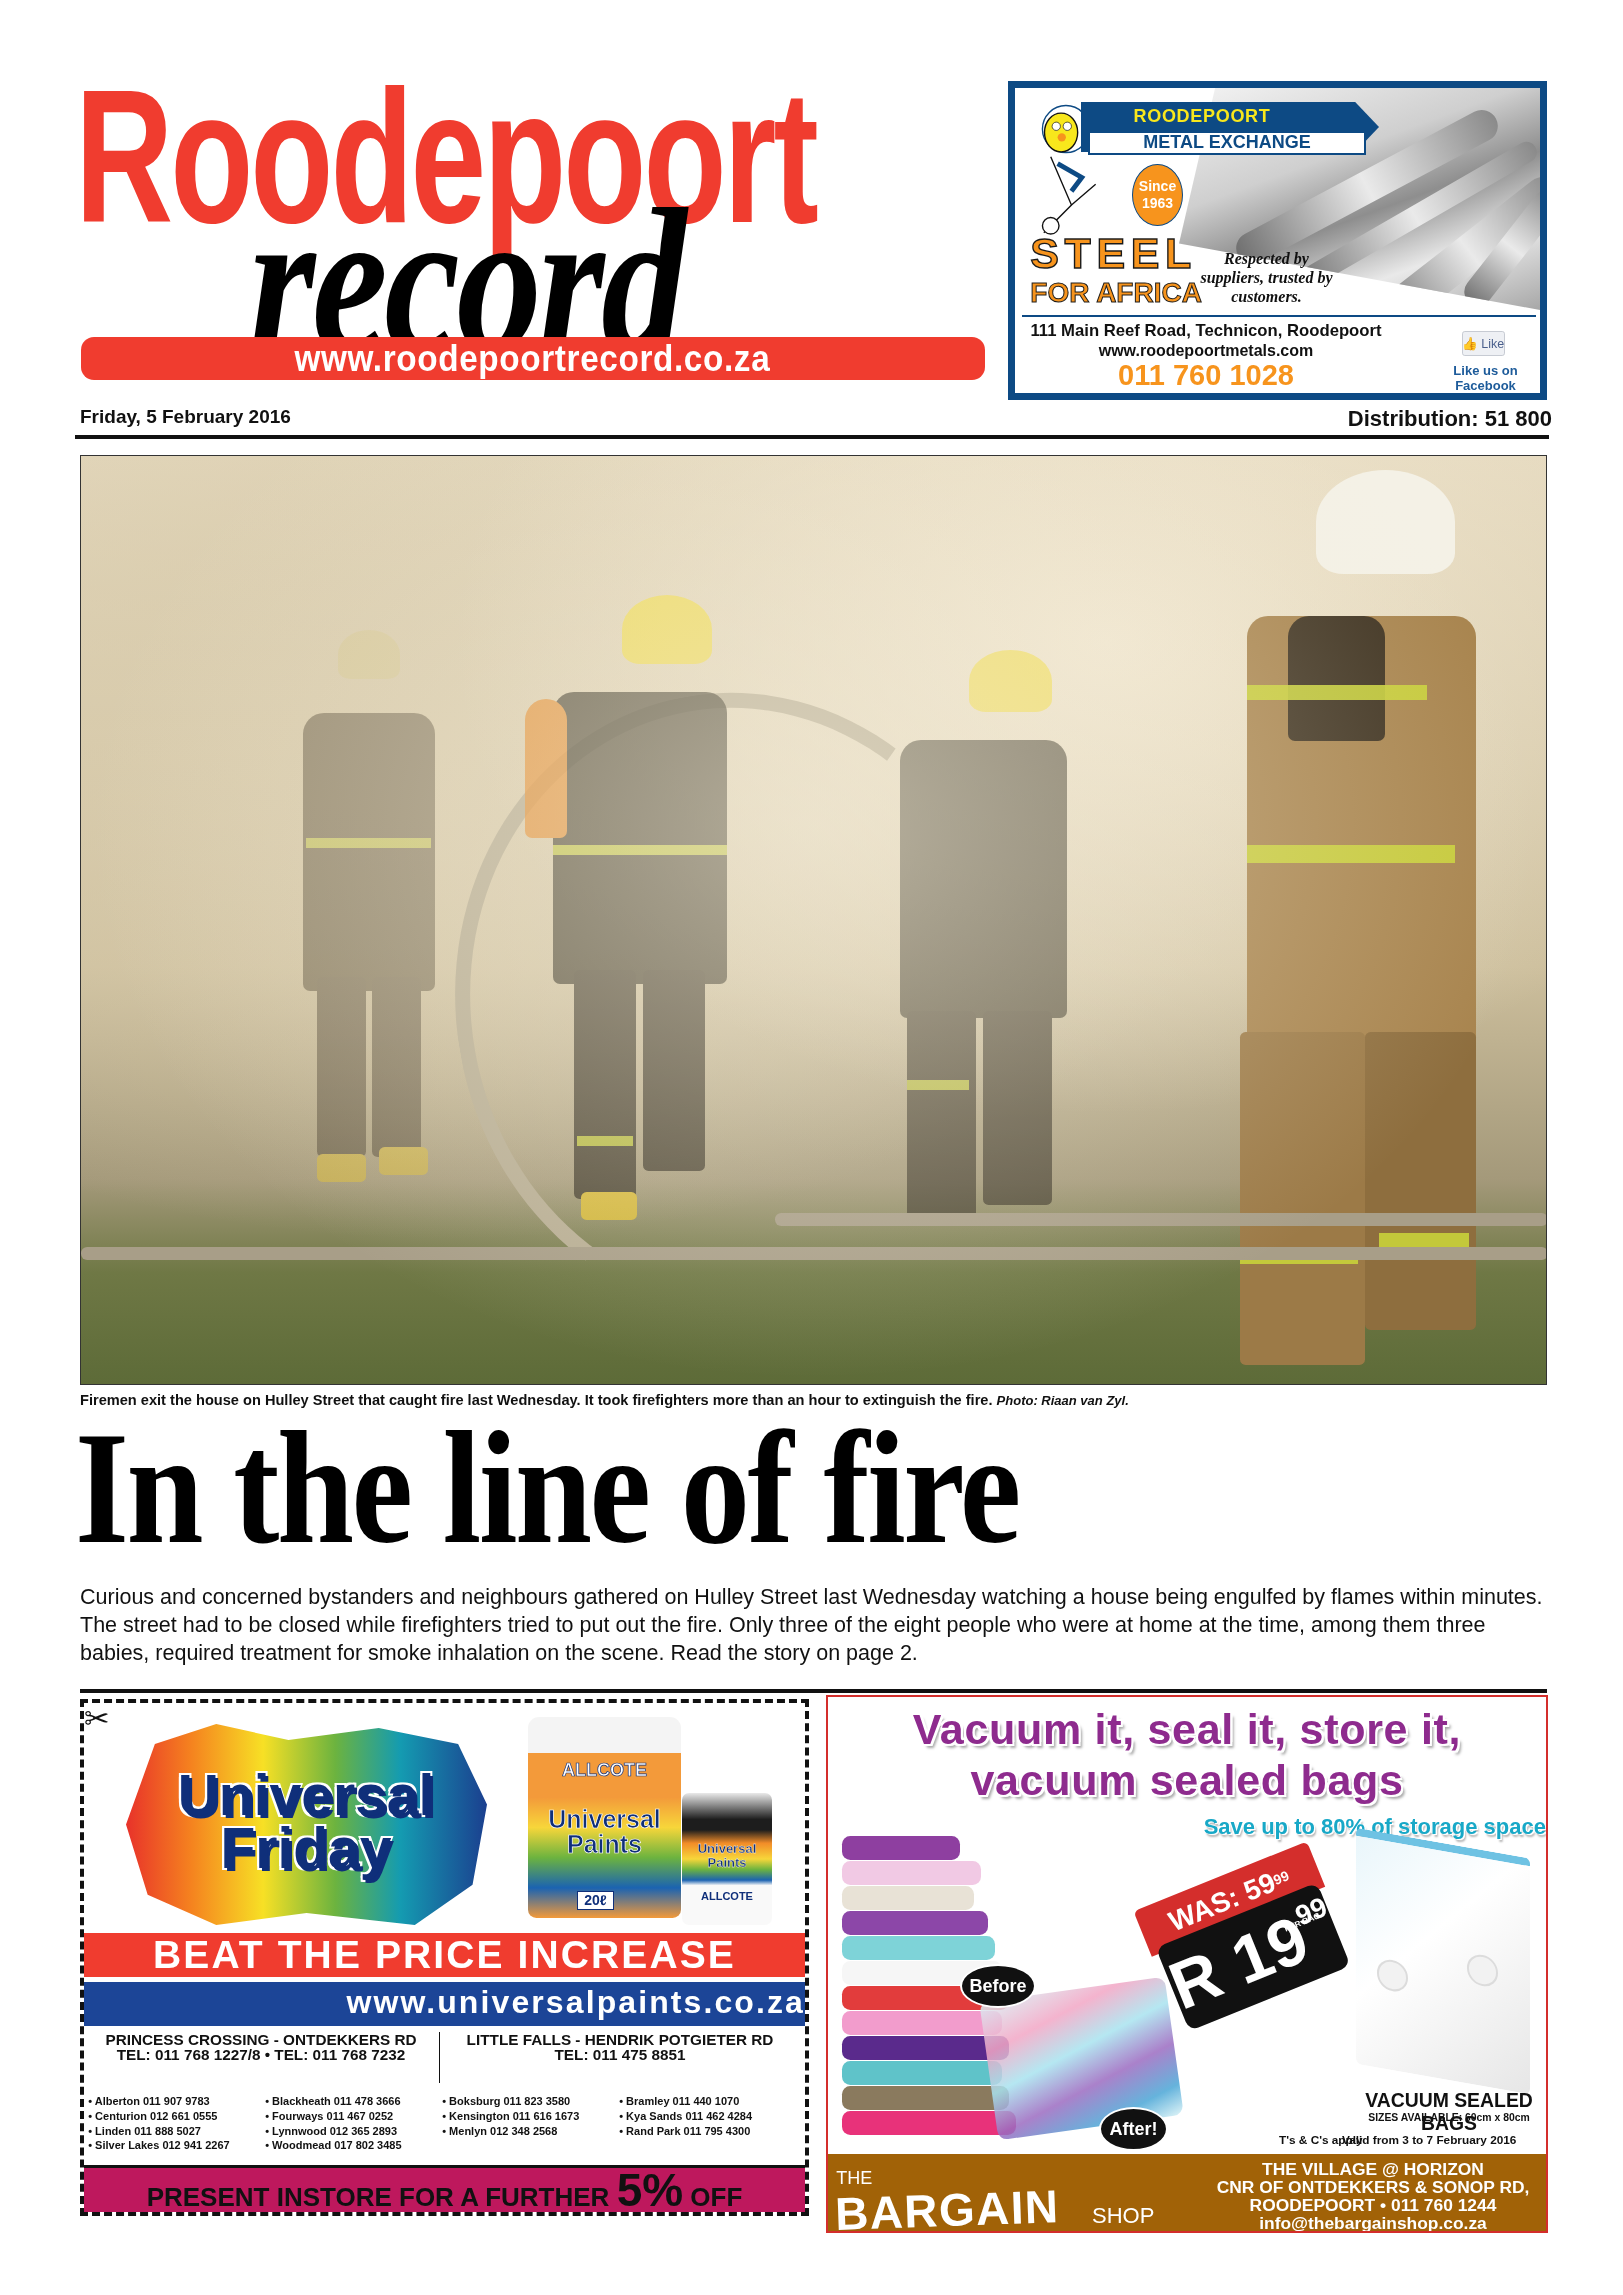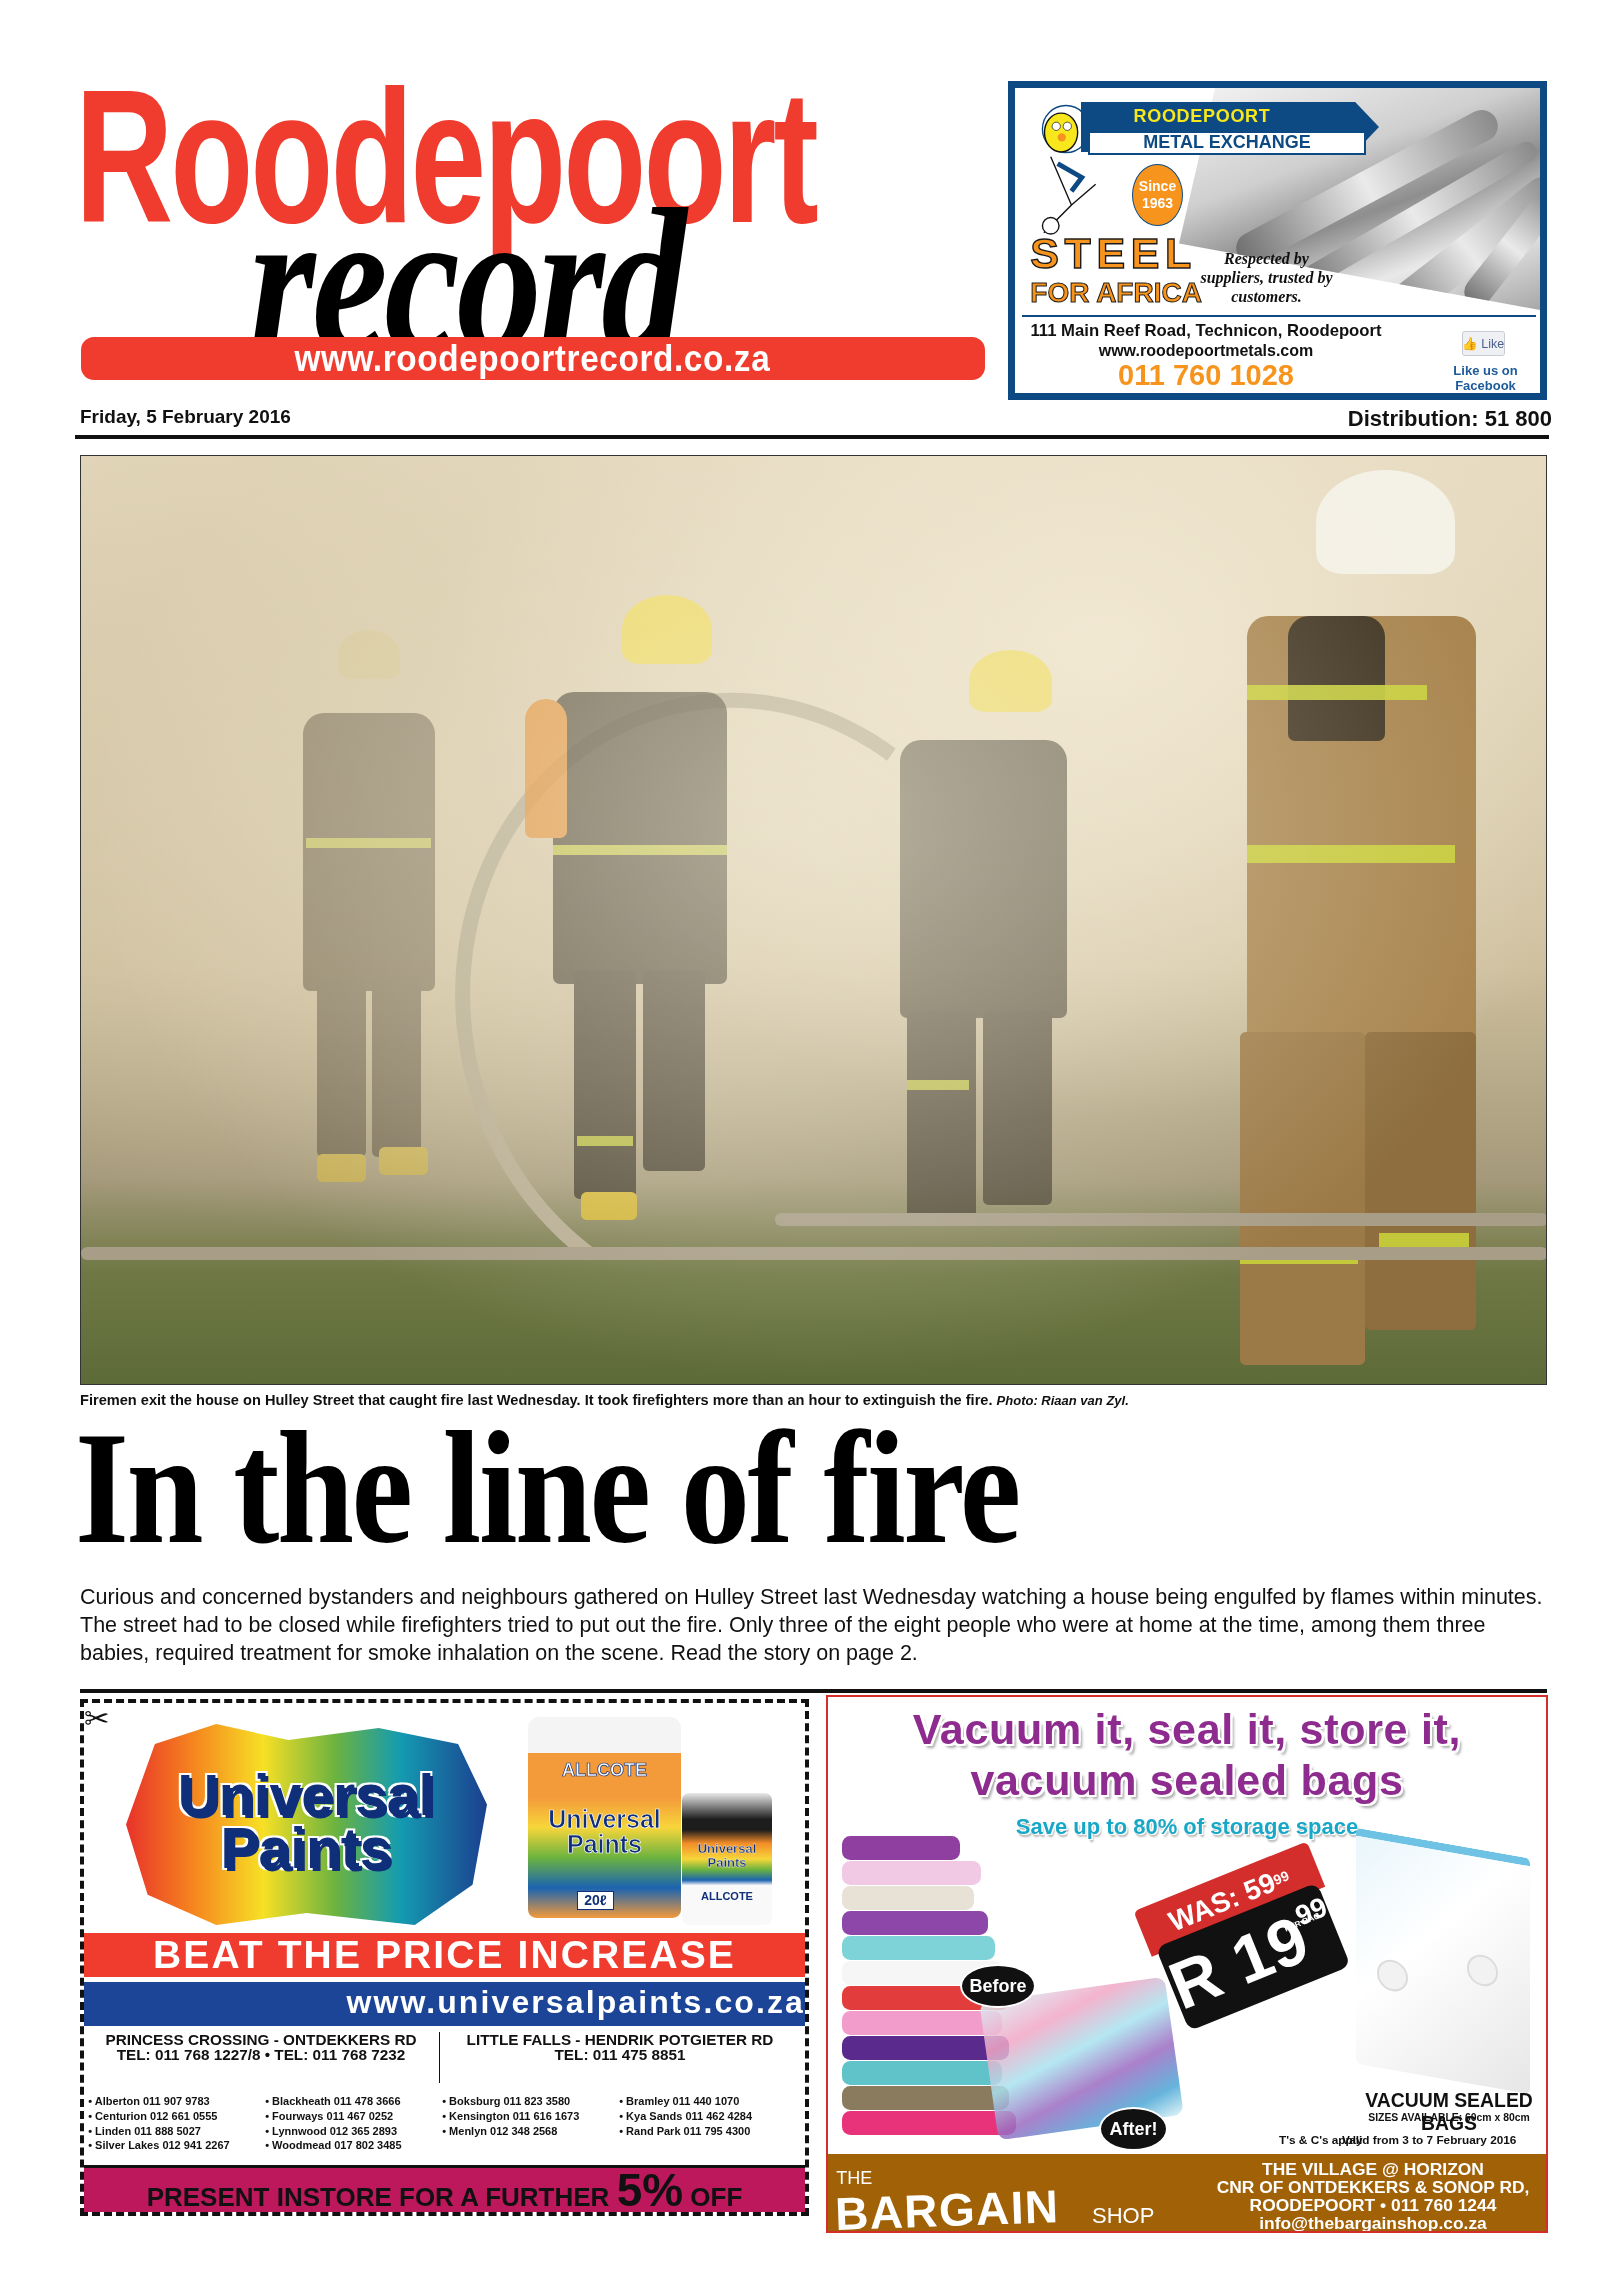--- a/index.html
+++ b/index.html
@@ -151,21 +151,21 @@
   .present-bar { position: absolute; left: 0; top: 462px; width: 100%; height: 47px; background: #be185d;
     border-top: 3.5px solid #111; font-weight: 900; font-size: 26px; line-height: 44px; text-align: center; color: #111; }
   .present-bar .big { font-size: 46px; }
 
   
   .bs-ad { position: absolute; left: 826px; top: 1695px; width: 722px; height: 538px;
     border: 2.1px solid #d42e2c; background: #fff; overflow: hidden; }
   .bs-headline { position: absolute; left: 0; top: 7px; width: 100%; text-align: center;
     font-weight: 900; font-size: 43px; line-height: 51px; color: #8e2b8e; letter-spacing: 0.7px;
     text-shadow: 0 0 0 #fff, 2.1px 2.1px 0 #fff, -2.1px -2.1px 0 #fff, 2.1px -2.1px 0 #fff, -2.1px 2.1px 0 #fff, 3.5px 4.2px 2.8px rgba(0,0,0,0.35); }
-  .bs-sub { position: absolute; left: 0; top: 117px; width: 100%; text-align: center; font-weight: 900;
+  .bs-sub { position: absolute; left: 0; top: 117px; width: 100%; text-align: right; font-weight: 900;
     font-size: 22px; color: #18a8c7; text-shadow: 1.4px 1.4px 0 #fff, -1.4px -1.4px 0 #fff, 2.1px 2.8px 2.1px rgba(0,0,0,0.3); }
   .clothes { position: absolute; left: 14px; top: 139px; width: 180px; height: 292px; }
   .clothes div { position: absolute; left: 0; height: 23.6px; border-radius: 8.3px; }
   .vac-pack { position: absolute; left: 160px; top: 292px; width: 187px; height: 139px; border-radius: 9.7px;
     background: linear-gradient(160deg,#d8f2f6 0%,#f2a6c5 25%,#a8e3ef 45%,#9b6bc1 65%,#4aa6d6 85%,#d8f2f6 100%); opacity: 0.85; transform: rotate(-8deg); }
   .bag-img { position: absolute; left: 528px; top: 146px; width: 174px; height: 236px;
     background: linear-gradient(135deg,#e9f6fb 0%,#ffffff 40%,#e6e6e6 100%); border-top: 8.3px solid #6ec2e3;
     transform: skewY(10deg); border-radius: 5.6px; }
   .bag-img .valve { position: absolute; width: 30.5px; height: 30.5px; border-radius: 50%; background: #f2f2f2; border: 2.1px solid #dcdcdc; }
   .bubble { position: absolute; background: #111; color: #fff; font-weight: 900; font-size: 21px;
@@ -296,21 +296,21 @@
 
 <h1 class="headline">In the line of fire</h1>
 <p class="standfirst">Curious and concerned bystanders and neighbours gathered on Hulley Street last Wednesday watching a house being engulfed by flames within minutes. The street had to be closed while firefighters tried to put out the fire. Only three of the eight people who were at home at the time, among them three babies, required treatment for smoke inhalation on the scene. Read the story on page 2.</p>
 <div class="rule-ads"></div>
 
 <aside class="up-ad">
   <div class="scissors">✂</div>
   <div class="rainbow"></div>
   <div class="up-logo">
     <div>Universal</div>
-    <div>Paints</div>
+    <div>Friday</div>
   </div>
   <div class="bucket-big">
     <div class="b-brand">ALLCOTE</div>
     <div class="b-logo">Universal Paints</div>
     <div class="b-size">20ℓ</div>
   </div>
   <div class="tin-small">
     <div class="t-logo">Universal Paints</div>
     <div class="t-brand">ALLCOTE</div>
   </div>

